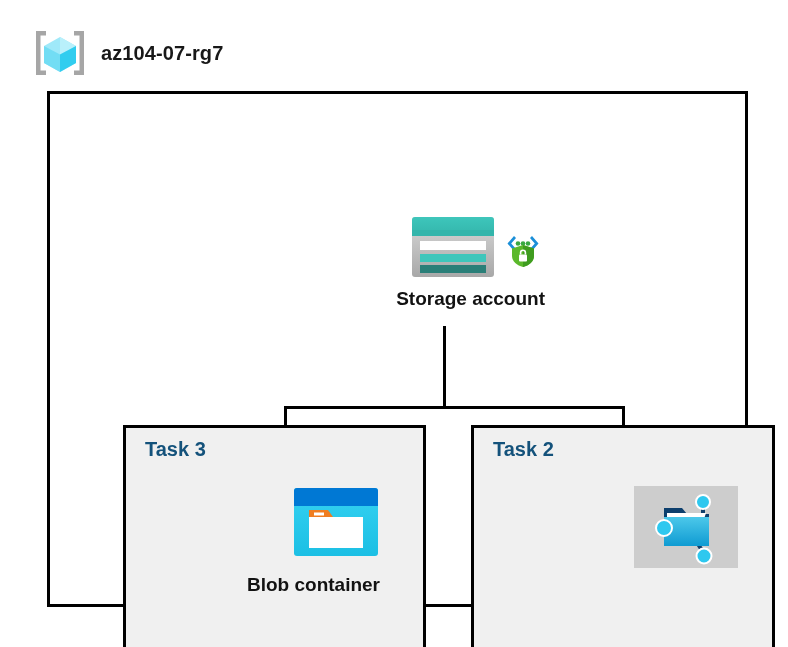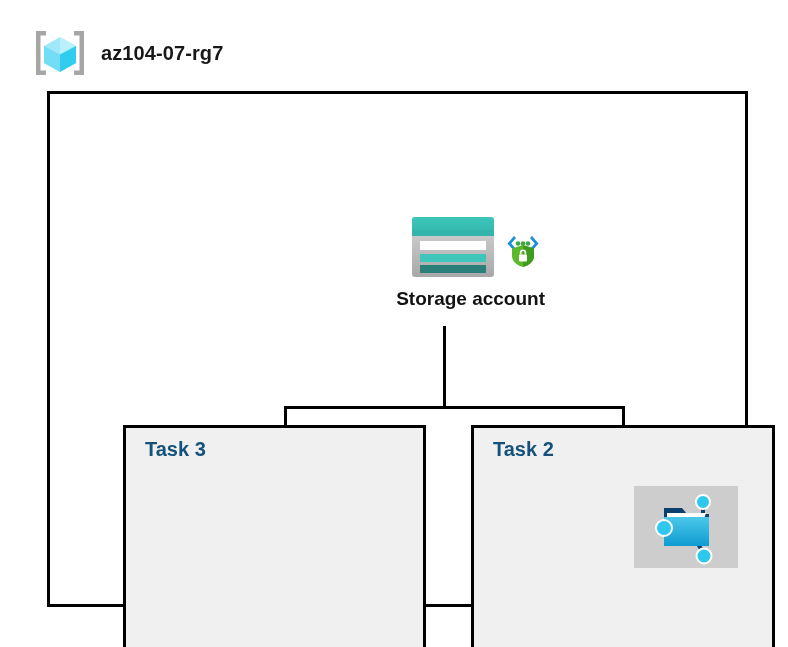--- a/index.html
+++ b/index.html
@@ -202,20 +202,40 @@
 
     <div class="line line-v" id="conn-trunk"></div>
     <div class="line line-h" id="conn-bar"></div>
     <div class="line line-v" id="conn-drop-left"></div>
     <div class="line line-v" id="conn-drop-right"></div>
 
     <div class="task-box" id="task-2">
       <span class="task-label">Task 3</span>
     </div>
 
+    <div class="node" id="node-blob-container">
+      <span>
+        <svg class="svg-icon" width="88" height="72" viewBox="0 0 88 72" xmlns="http://www.w3.org/2000/svg">
+          <defs>
+            <linearGradient id="blobBody" x1="0" y1="0" x2="0" y2="1">
+              <stop offset="0" stop-color="#35d2f2"></stop>
+              <stop offset="1" stop-color="#1cbfe4"></stop>
+            </linearGradient>
+          </defs>
+          <rect x="2" y="2" width="84" height="68" rx="3" fill="url(#blobBody)"></rect>
+          <path d="M2 5 a3 3 0 0 1 3 -3 L83 2 a3 3 0 0 1 3 3 L86 20 L2 20 Z" fill="#0078d4"></path>
+
+          <rect x="17" y="31" width="54" height="31" fill="#ffffff"></rect>
+
+          <path d="M17 24 L36 24 L41 31 L17 31 Z" fill="#f07d20"></path>
+          <rect x="22" y="26.5" width="10" height="3" fill="#ffffff"></rect>
+        </svg>
+      </span>
+      <span class="node-caption">Blob container</span>
+    </div>
 
     <div class="task-box" id="task-3">
       <span class="task-label">Task 2</span>
     </div>
 
     <div class="node" id="node-file-share">
       <span class="fs-icon-bg">
         <svg class="svg-icon" width="80" height="78" viewBox="0 0 80 78" xmlns="http://www.w3.org/2000/svg">
           <defs>
             <linearGradient id="fsFolder" x1="0" y1="0" x2="0" y2="1">

